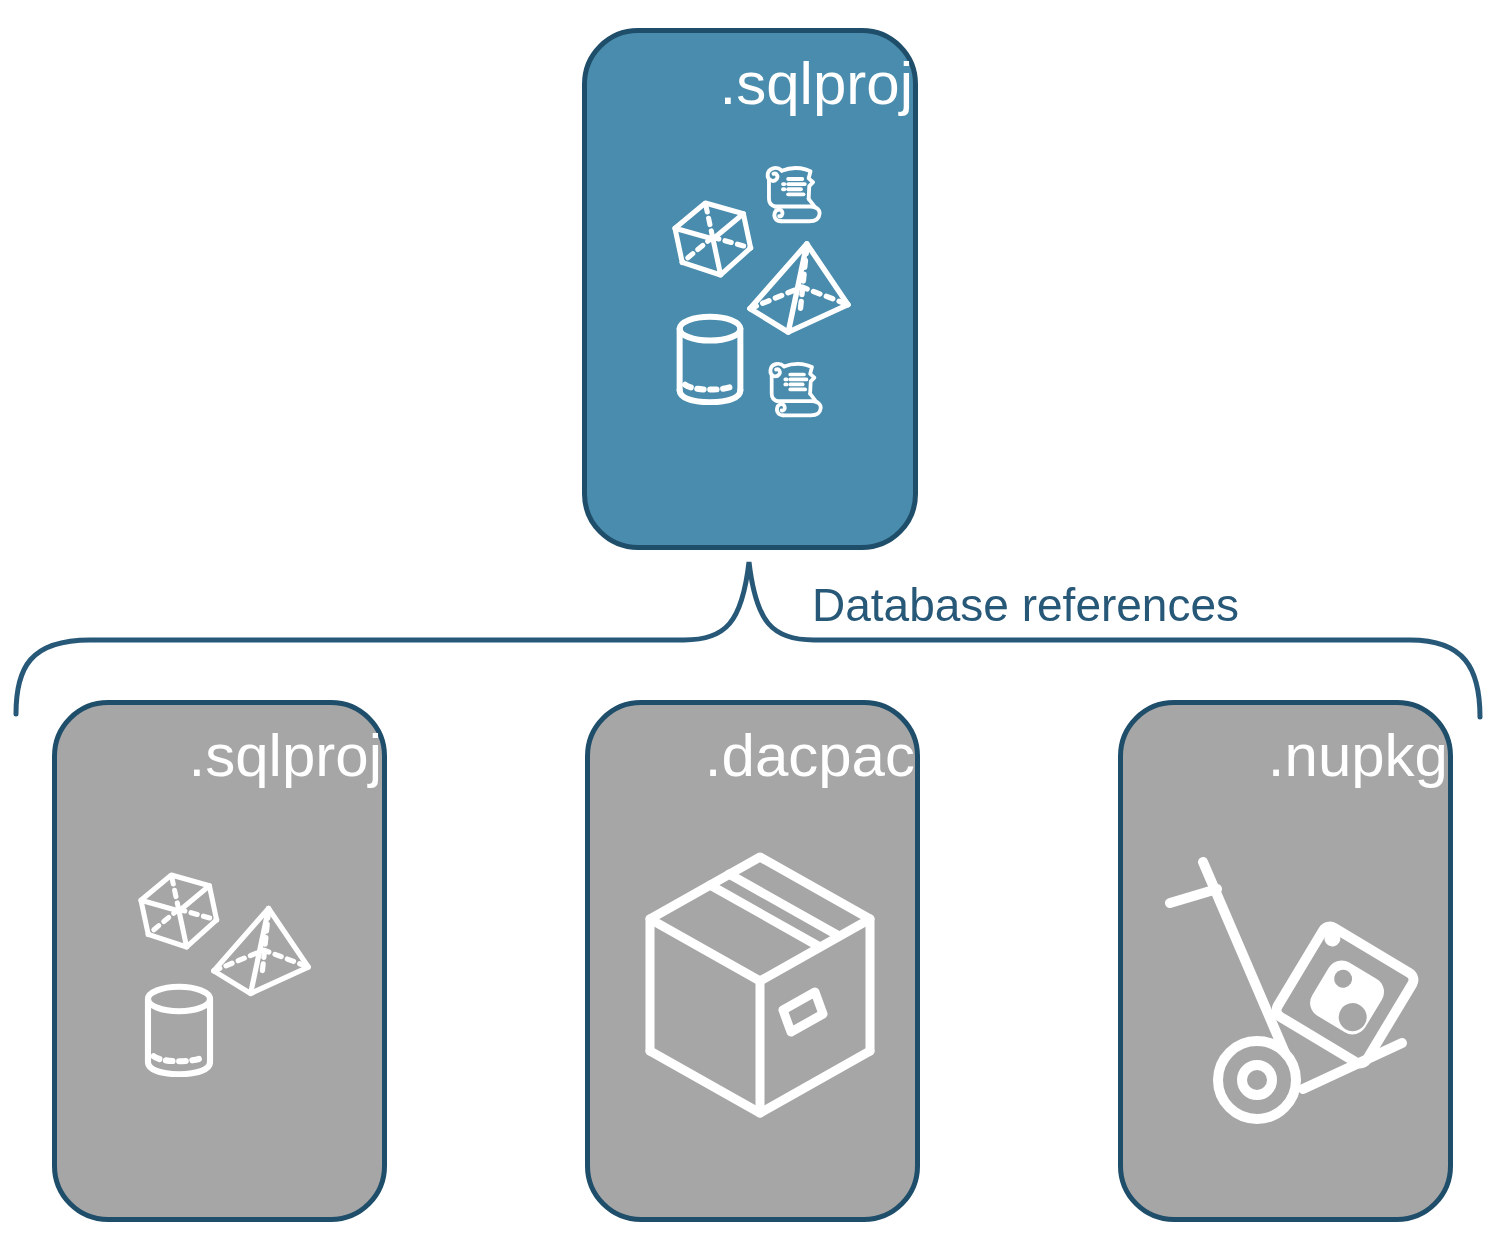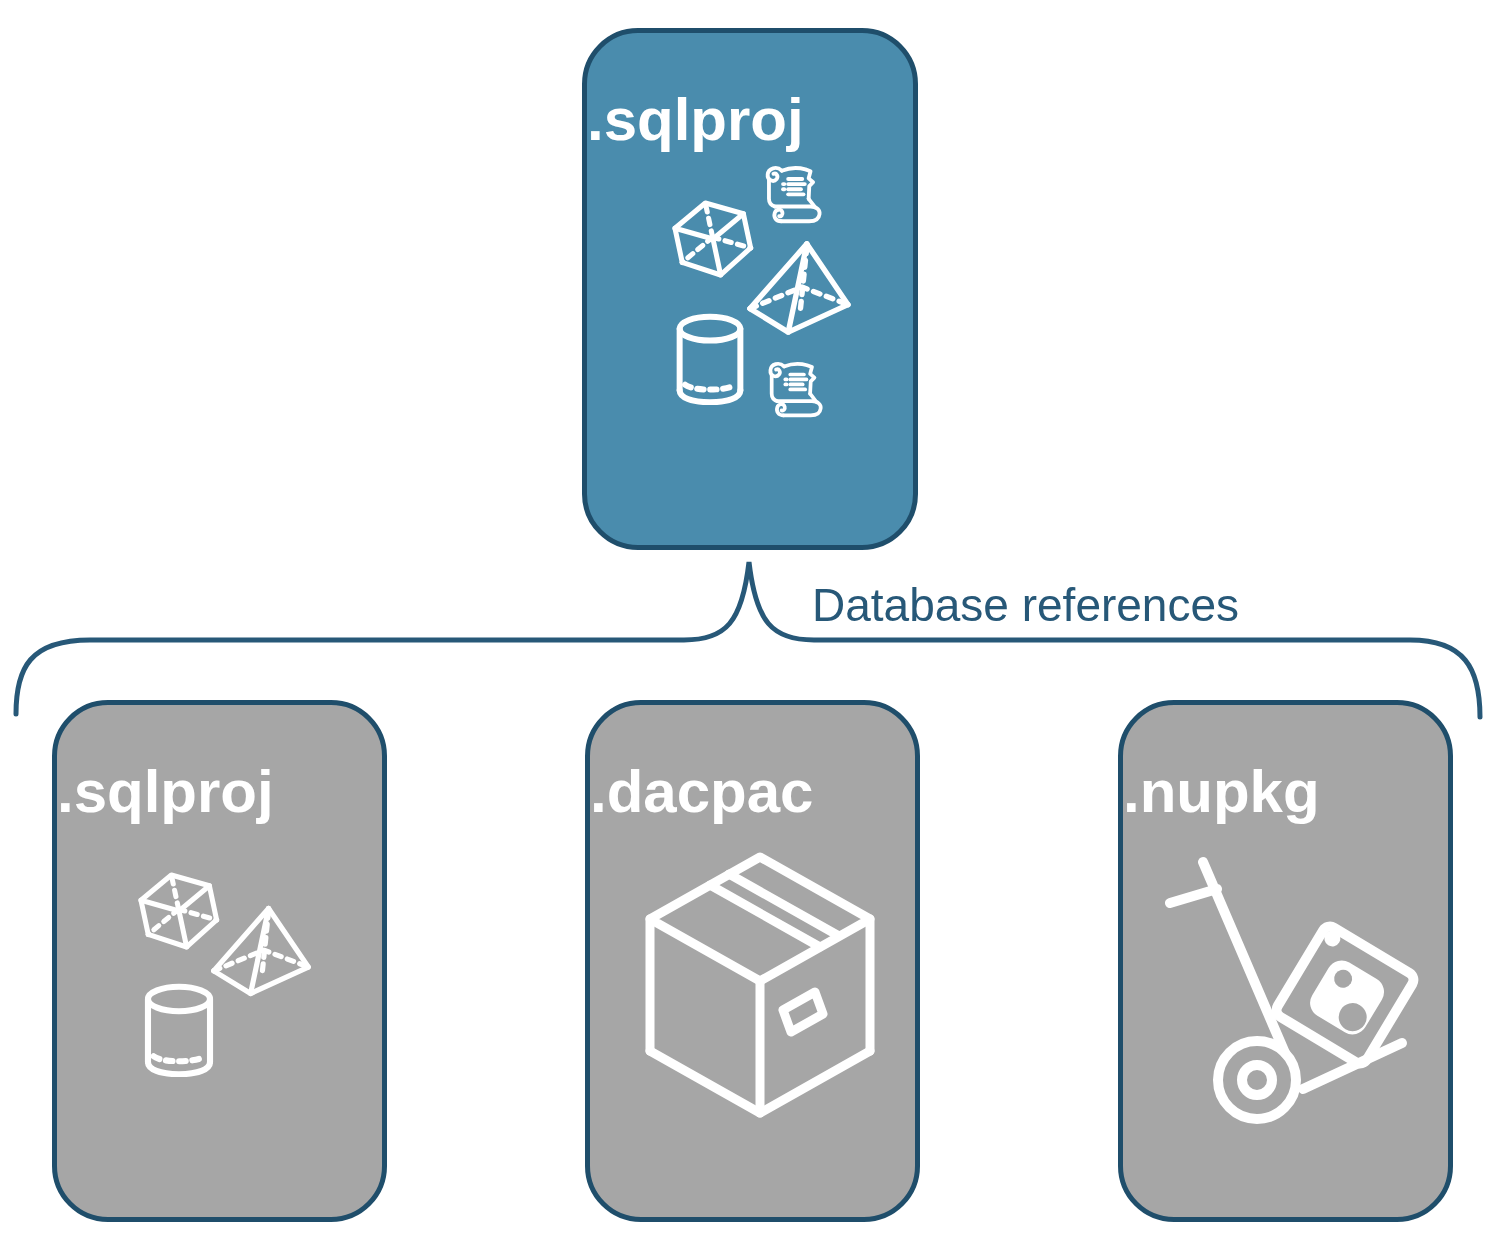--- a/index.html
+++ b/index.html
@@ -30,24 +30,24 @@
   }
   .box.child{
     width:335px;height:522px;top:700px;
     background:var(--child-fill);
   }
   .box.child.c0{left:52px;}
   .box.child.c1{left:585px;}
   .box.child.c2{left:1118px;}
   .box-label{
     display:block;
-    text-align:left;
-    margin-top:52px;
+    text-align:right;
+    margin-top:16px;
     font-size:60px;
-    font-weight:700;
+    font-weight:400;
     letter-spacing:0px;
     color:var(--icon-and-label);
   }
   .icon{position:absolute;color:var(--icon-and-label);}
   svg{display:block;}
   .overlay{
     position:absolute;left:0;top:0;width:1500px;height:1250px;
     pointer-events:none;
   }
   .connector-label{

